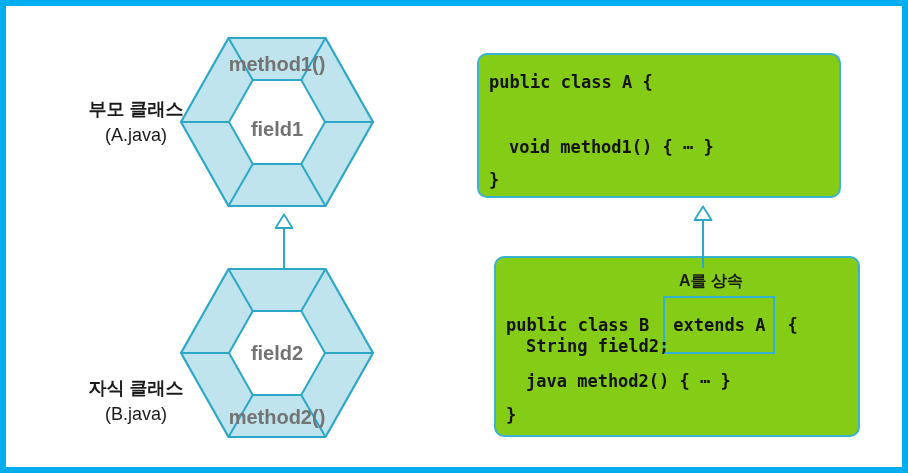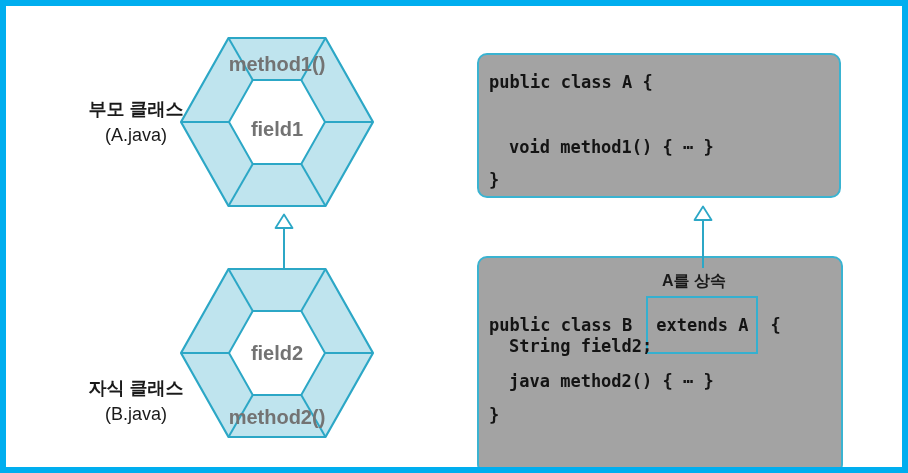--- a/index.html
+++ b/index.html
@@ -26,21 +26,21 @@
   
   .hex-text {
     left:174px; width:194px; text-align:center;
     font-size:20px; font-weight:700; color:#737373;
     line-height:20px;
   }
 
   
   .code-box {
     box-sizing:border-box;
-    background:#a3a3a3;
+    background:#84cc16;
     border:2px solid #3ab3d1;
     border-radius:10px;
   }
   .code-line {
     position:absolute;
     font-family:"DejaVu Sans Mono", monospace;
     font-size:17px; font-weight:600; color:#141414;
     line-height:22px; white-space:pre;
   }
   .extends-chip {
@@ -119,21 +119,21 @@
     <div class="code-line" style="left:10px; top:16px;">public class A {</div>
     <div class="code-line" style="left:30px; top:81px;">void method1() { ⋯ }</div>
     <div class="code-line" style="left:10px; top:114px;">}</div>
   </div>
 
   <svg class="abs" style="left:685px; top:199px; z-index:2;" width="24" height="64" viewBox="0 0 24 64">
     <line x1="12" y1="15" x2="12" y2="63" stroke="#2ca7c6" stroke-width="2"></line>
     <polygon points="12,1.5 3.5,15 20.5,15" fill="#ffffff" stroke="#2ca7c6" stroke-width="1.8" stroke-linejoin="round"></polygon>
   </svg>
 
-  <div class="abs code-box" style="left:471px; top:250px; width:366px; height:218px;">
+  <div class="abs code-box" style="left:488px; top:250px; width:366px; height:181px;">
     <div class="annotation">A를 상속</div>
     <div class="code-line" style="left:10px; top:38px; display:flex; align-items:center;">
       <span>public class B</span>
       <span class="extends-chip">extends A</span>
       <span>{</span>
     </div>
     <div class="code-line" style="left:30px; top:77px;">String field2;</div>
     <div class="code-line" style="left:30px; top:112px;">java method2() { ⋯ }</div>
     <div class="code-line" style="left:10px; top:146px;">}</div>
   </div>

